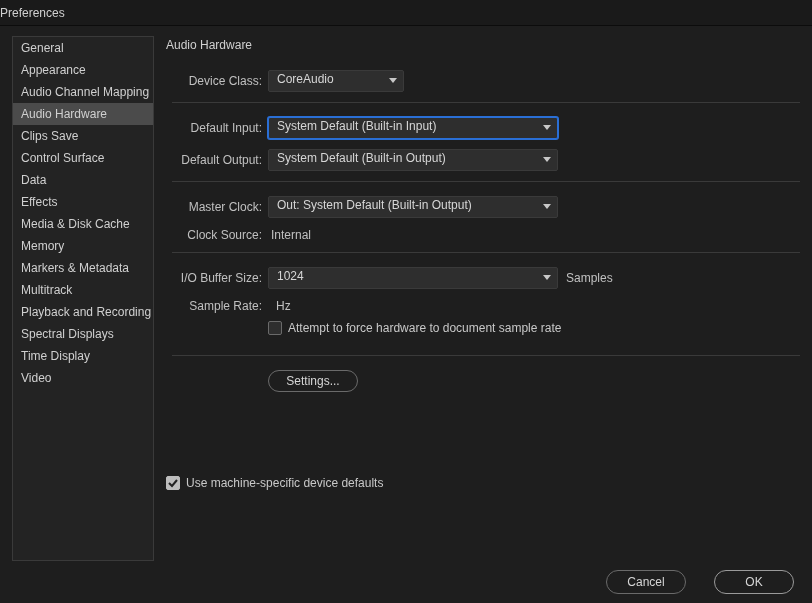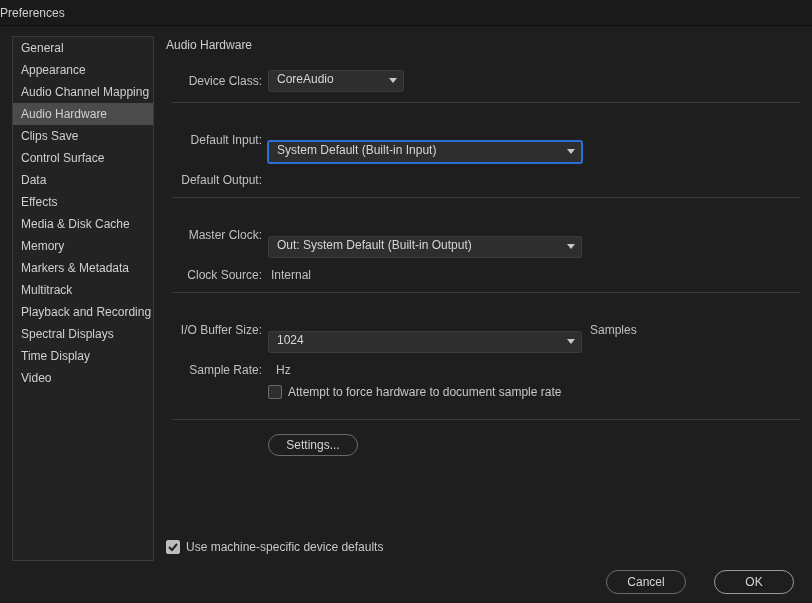--- a/index.html
+++ b/index.html
@@ -88,21 +88,21 @@
   }
   .select .chev {
     position: absolute;
     right: 6px;
     top: 50%;
     transform: translateY(-50%);
     pointer-events: none;
   }
   .select .chev svg { display: block; }
   .w-small { width: 136px; }
-  .w-large { width: 314px; margin-top: 24px; }
+  .w-large { width: 290px; }
   .suffix {
     font-size: 12px;
     color: #c0c0c0;
     margin-left: 8px;
   }
   .static-val {
     font-size: 12px;
     color: #c0c0c0;
     padding-left: 3px;
   }
@@ -227,20 +227,28 @@
           <span class="chev">
               <svg width="8" height="6">
                 <path d="M0 0 L8 0 L4 5 Z" fill="#c8c8c8"></path>
               </svg>
             </span>
         </div>
       </div>
 
       <div class="row">
         <div class="row-label">Default Output:</div>
+        <div class="select w-large">
+          <span>System Default (Built-in Output)</span>
+          <span class="chev">
+              <svg width="8" height="6">
+                <path d="M0 0 L8 0 L4 5 Z" fill="#c8c8c8"></path>
+              </svg>
+            </span>
+        </div>
       </div>
 
       <hr class="sep">
 
       <div class="row">
         <div class="row-label">Master Clock:</div>
         <div class="select w-large">
           <span>Out: System Default (Built-in Output)</span>
           <span class="chev">
               <svg width="8" height="6">

